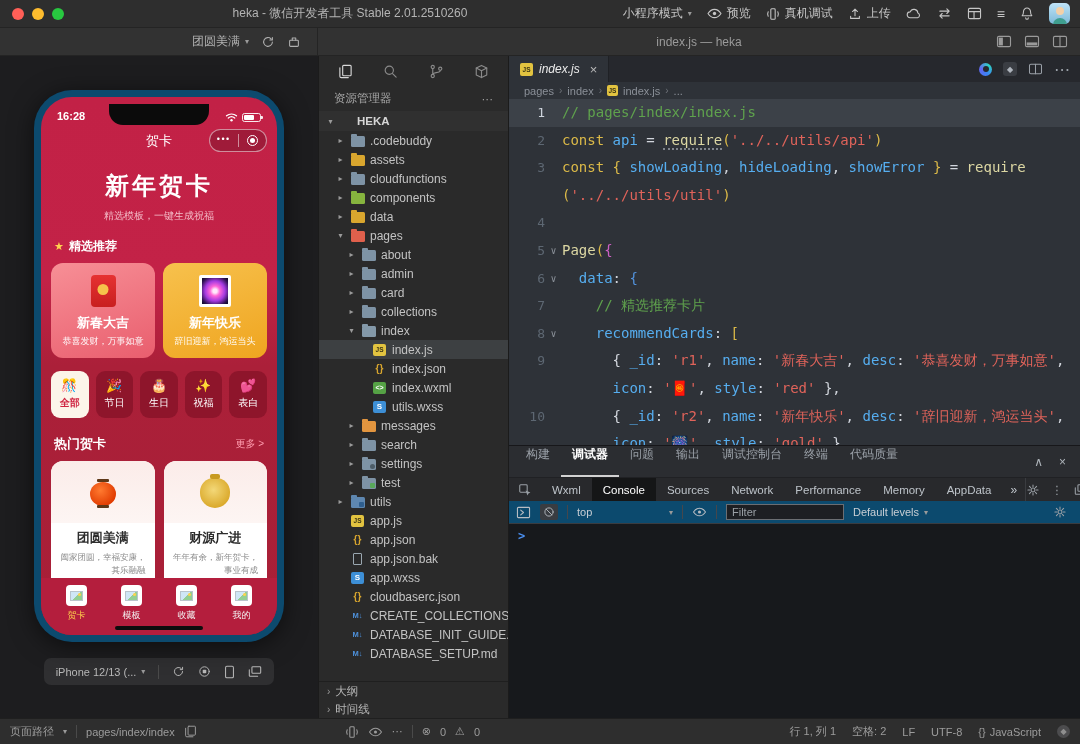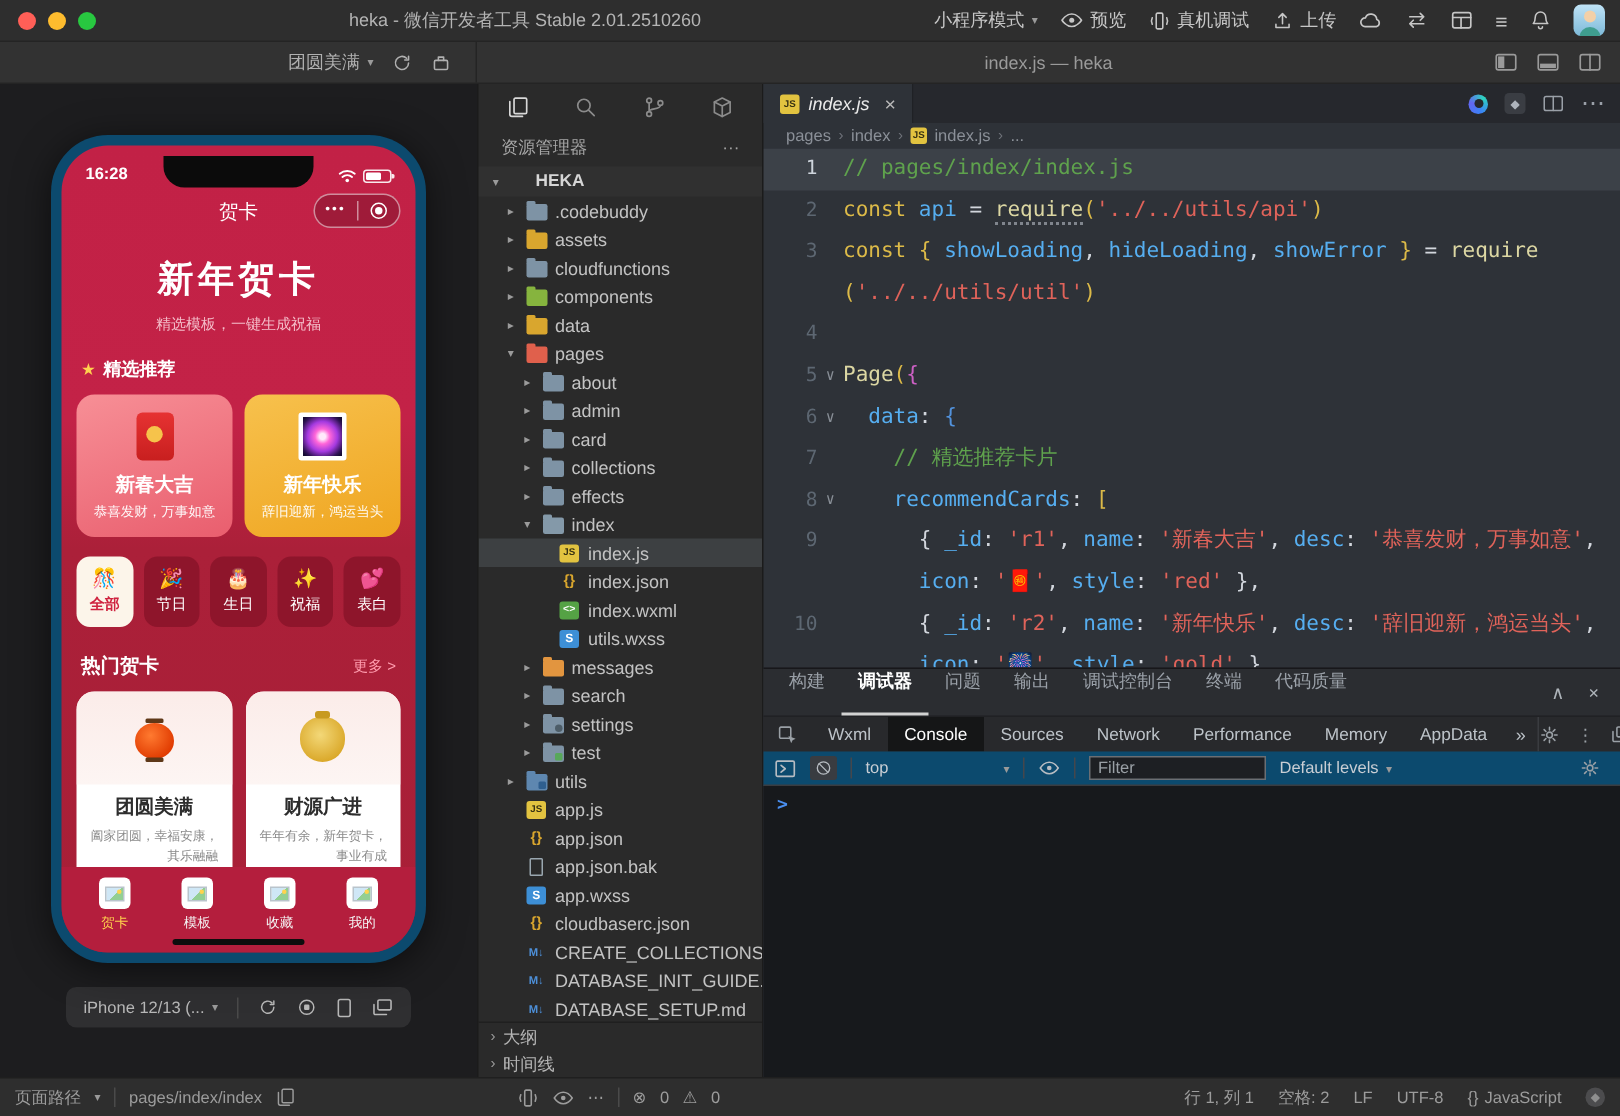--- a/index.html
+++ b/index.html
@@ -558,27 +558,20 @@
           </div>
 
           <div class="trow" style="padding-left: 28px;">
             <span class="arr closed"></span>
             <span class="ticon ic-folder-gray">
               <span class="fold-shape"></span>
             </span>
             <span>collections</span>
           </div>
 
-          <div class="trow" style="padding-left: 28px;">
-            <span class="arr closed"></span>
-            <span class="ticon ic-folder-gray">
-              <span class="fold-shape"></span>
-            </span>
-            <span>effects</span>
-          </div>
 
           <div class="trow" style="padding-left: 28px;">
             <span class="arr open"></span>
             <span class="ticon ic-folder-open">
               <span class="fold-shape"></span>
             </span>
             <span>index</span>
           </div>
 
           <div class="trow selected" style="padding-left: 39px;">

